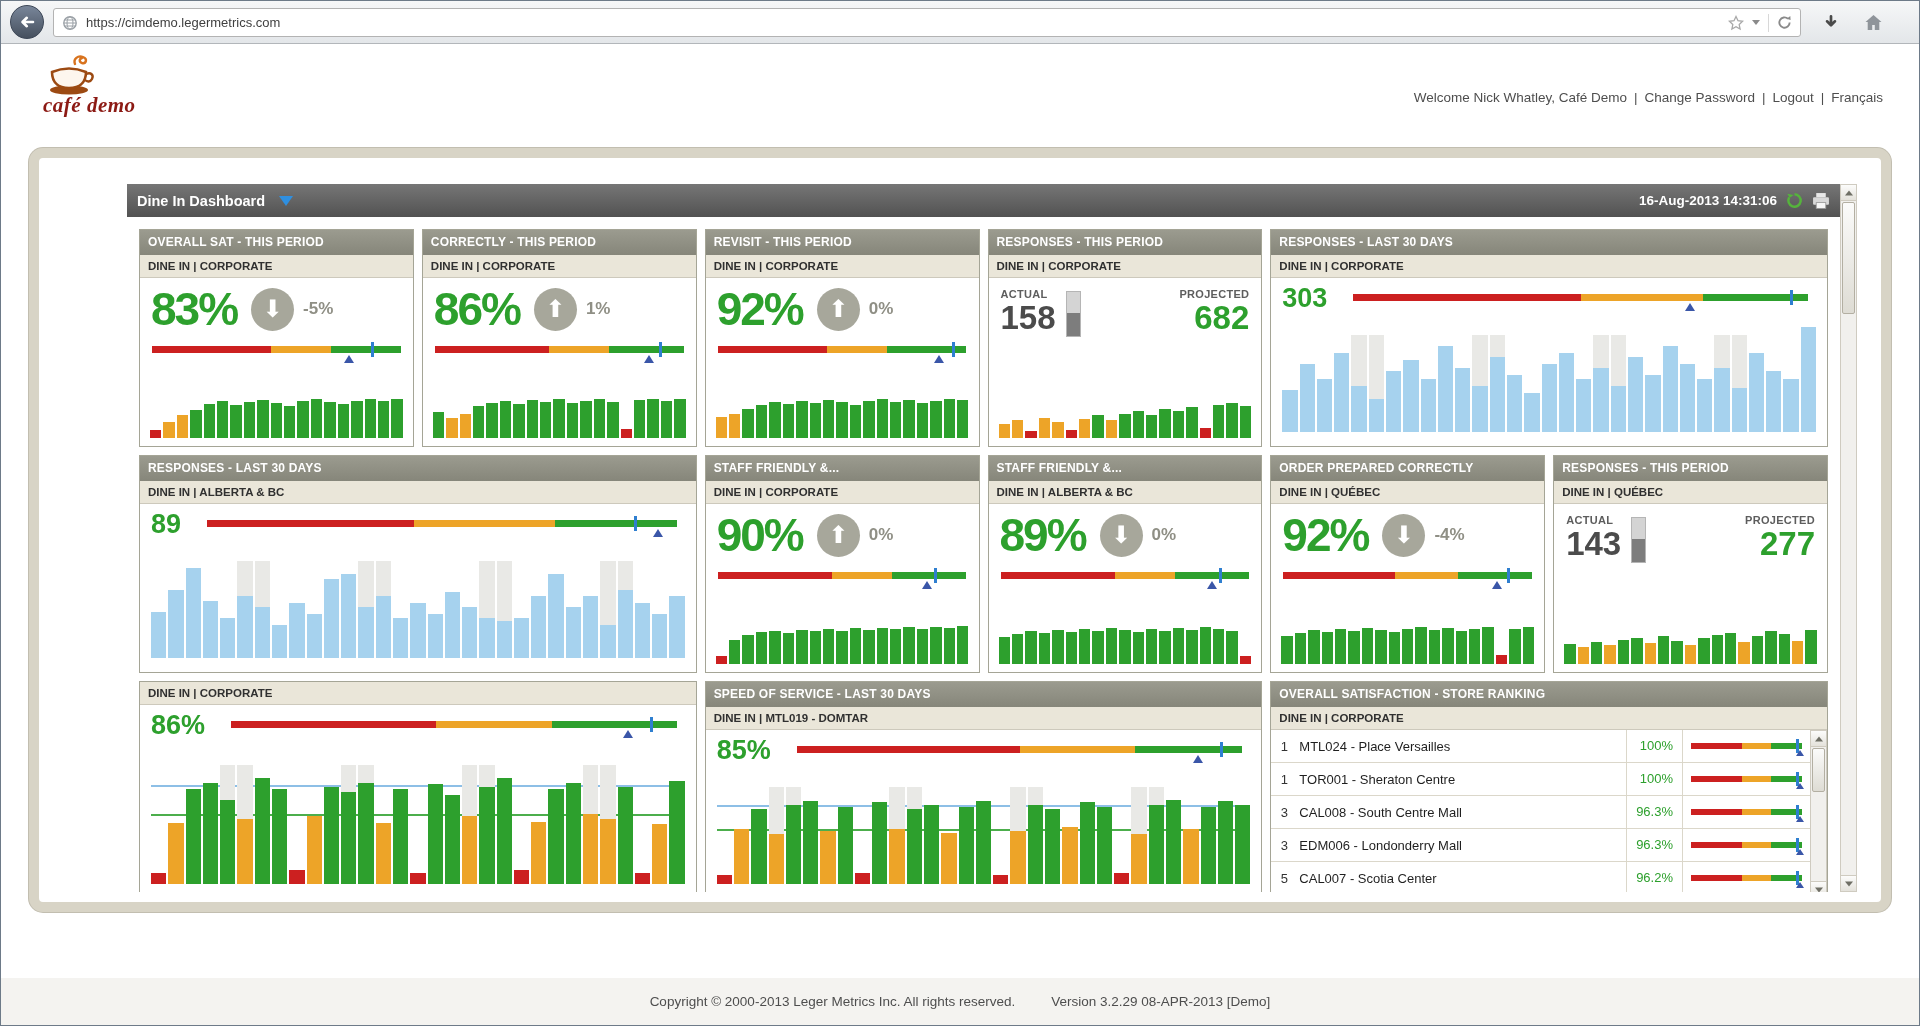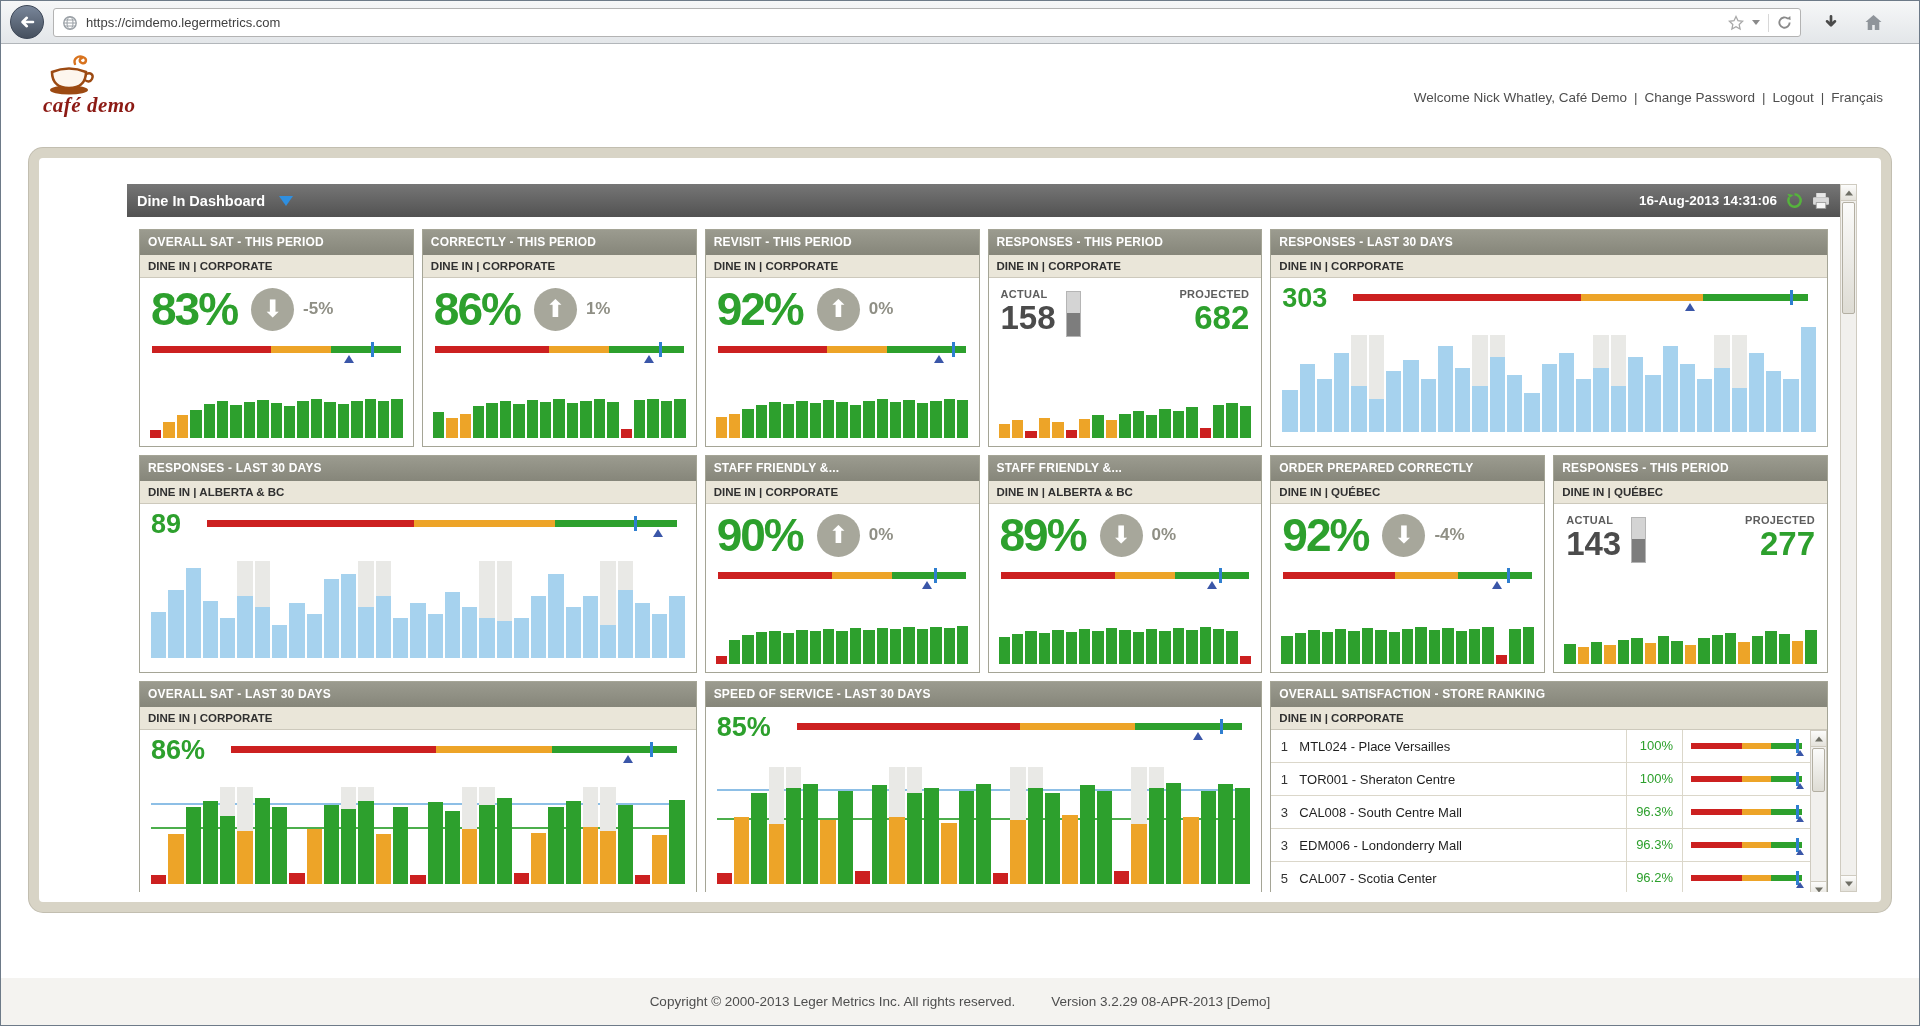--- a/index.html
+++ b/index.html
@@ -766,21 +766,20 @@
                     <i style="height:46%;background:#eda428"></i>
                     <i style="height:60%;background:#2da02d"></i>
                     <i style="height:70%;background:#2da02d"></i>
                     <i style="height:64%;background:#2da02d"></i>
                     <i style="height:48%;background:#eda428"></i>
                     <i style="height:72%;background:#2da02d"></i>
                   </div>
                 </div>
               </div>
               <div class="widget span2">
-                <div class="w-head">OVERALL SAT - LAST 30 DAYS</div>
     <div class="w-sub">DINE IN | CORPORATE</div>
     <div class="w-body">
                   <div class="chart-head">
         <span class="count-val">86%</span>
                     <div class="gauge-wrap inhead">
     <div class="gauge">
       <i class="seg" style="width:46%;background:#cc2020"></i>
       <i class="seg" style="width:26%;background:#eda428"></i>
       <i class="seg" style="width:28%;background:#2da02d"></i>
       <b class="tick" style="left:94%"></b>
@@ -882,20 +881,21 @@
                       <i style="height:44%;background:#eda428"></i>
                     </span>
                     <span class="slot">
                       <i style="height:76%;background:#2da02d"></i>
                     </span>
                   </div>
                 </div>
               </div>
               <div class="widget span2">
                 <div class="w-head">SPEED OF SERVICE - LAST 30 DAYS</div>
+    <div class="w-sub">DINE IN | MTL019 - DOMTAR</div>
     <div class="w-body">
                   <div class="chart-head">
         <span class="count-val">85%</span>
                     <div class="gauge-wrap inhead">
     <div class="gauge">
       <i class="seg" style="width:50%;background:#cc2020"></i>
       <i class="seg" style="width:26%;background:#eda428"></i>
       <i class="seg" style="width:24%;background:#2da02d"></i>
       <b class="tick" style="left:95%"></b>
     </div>

